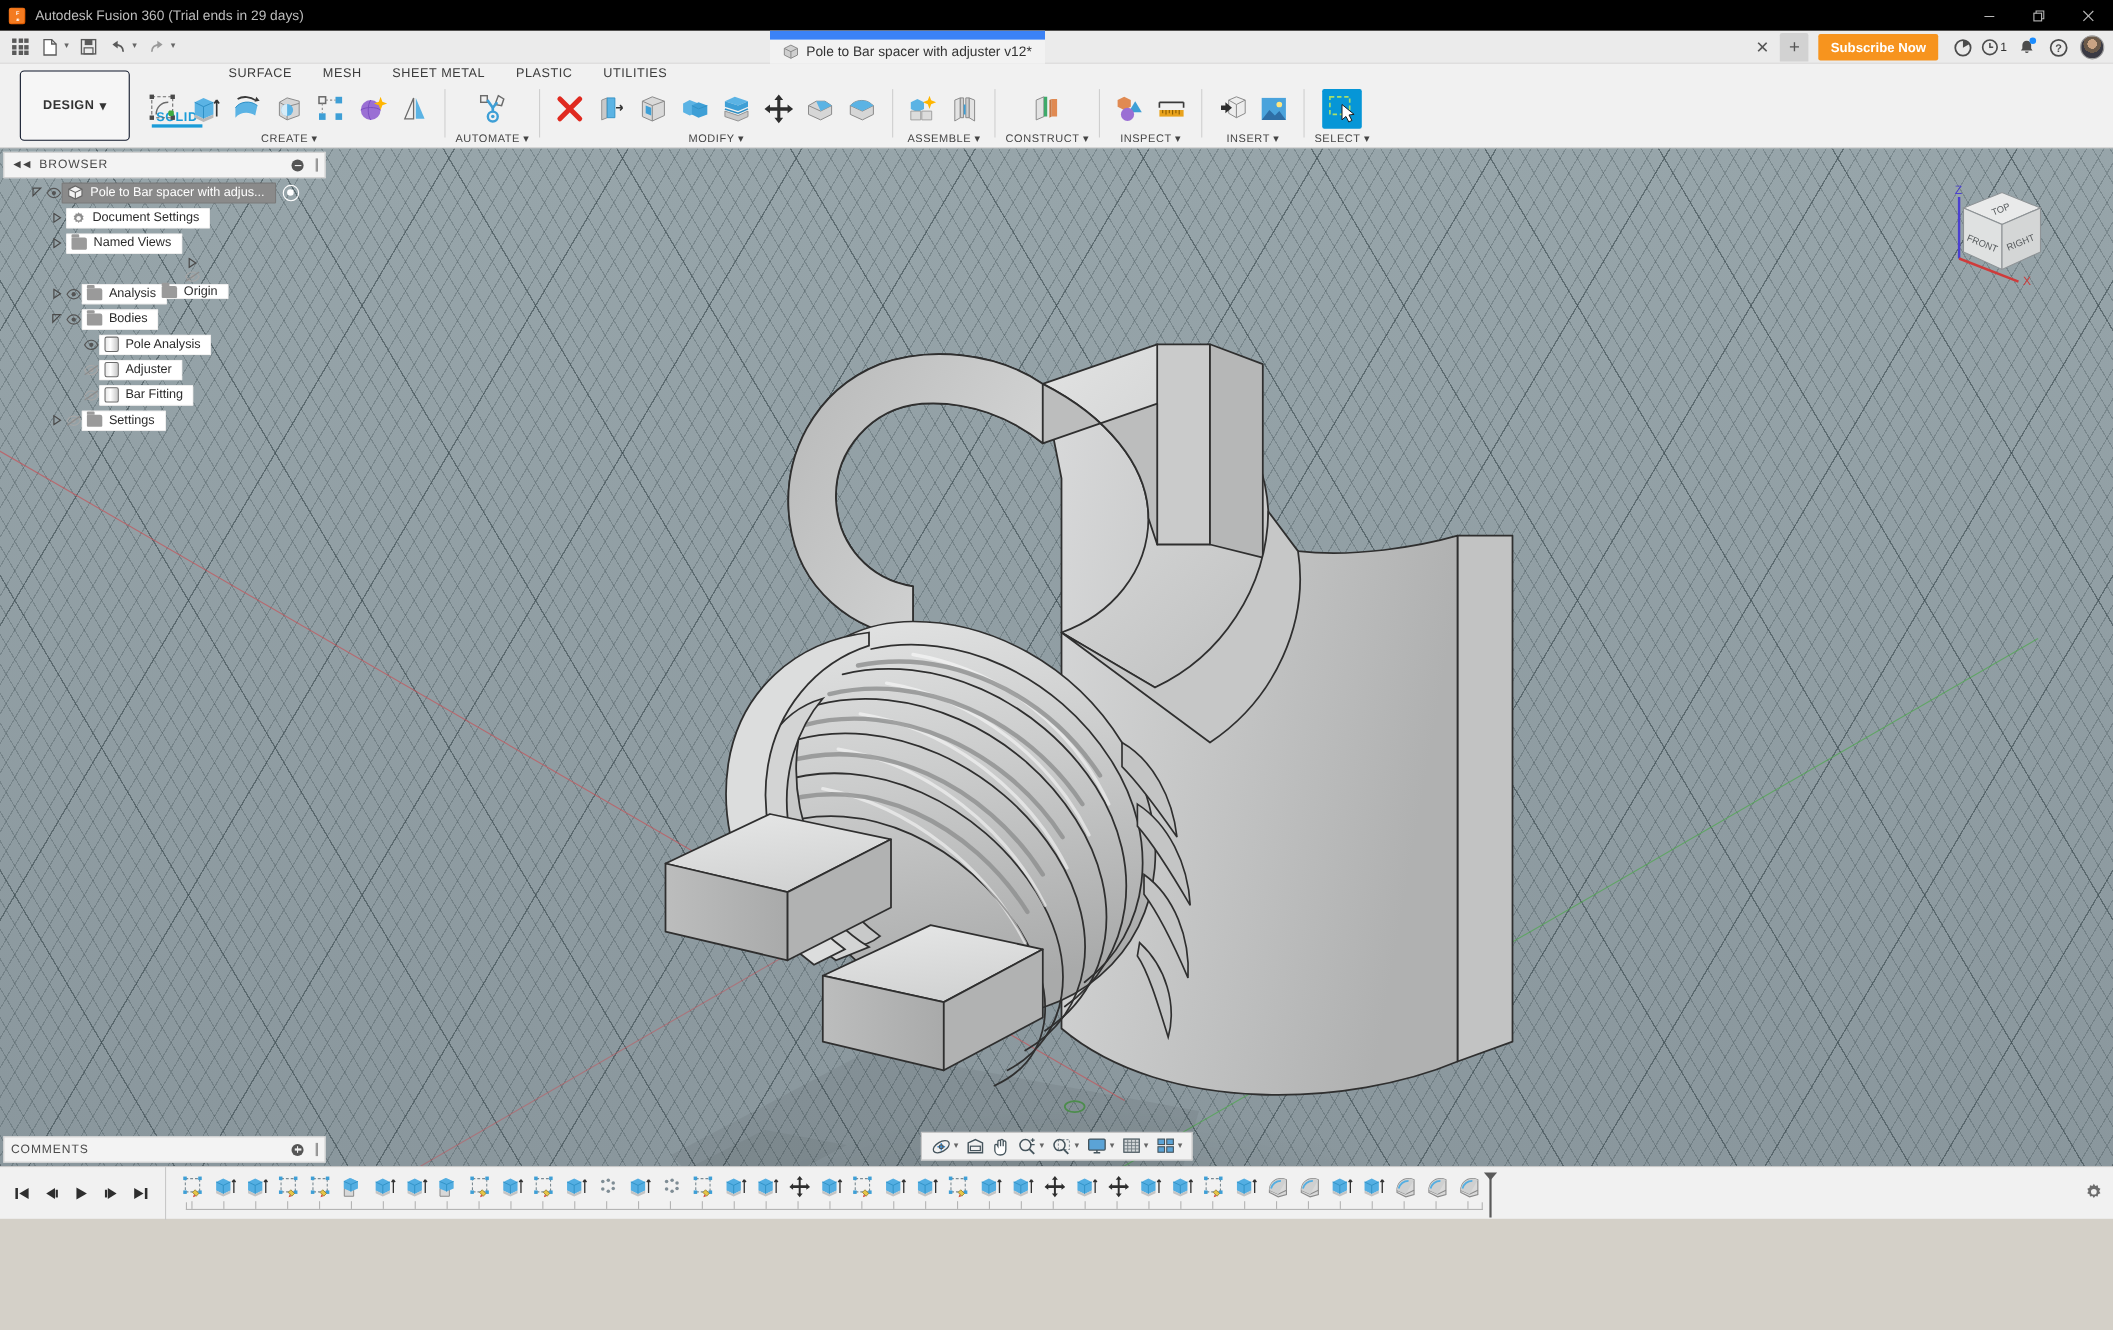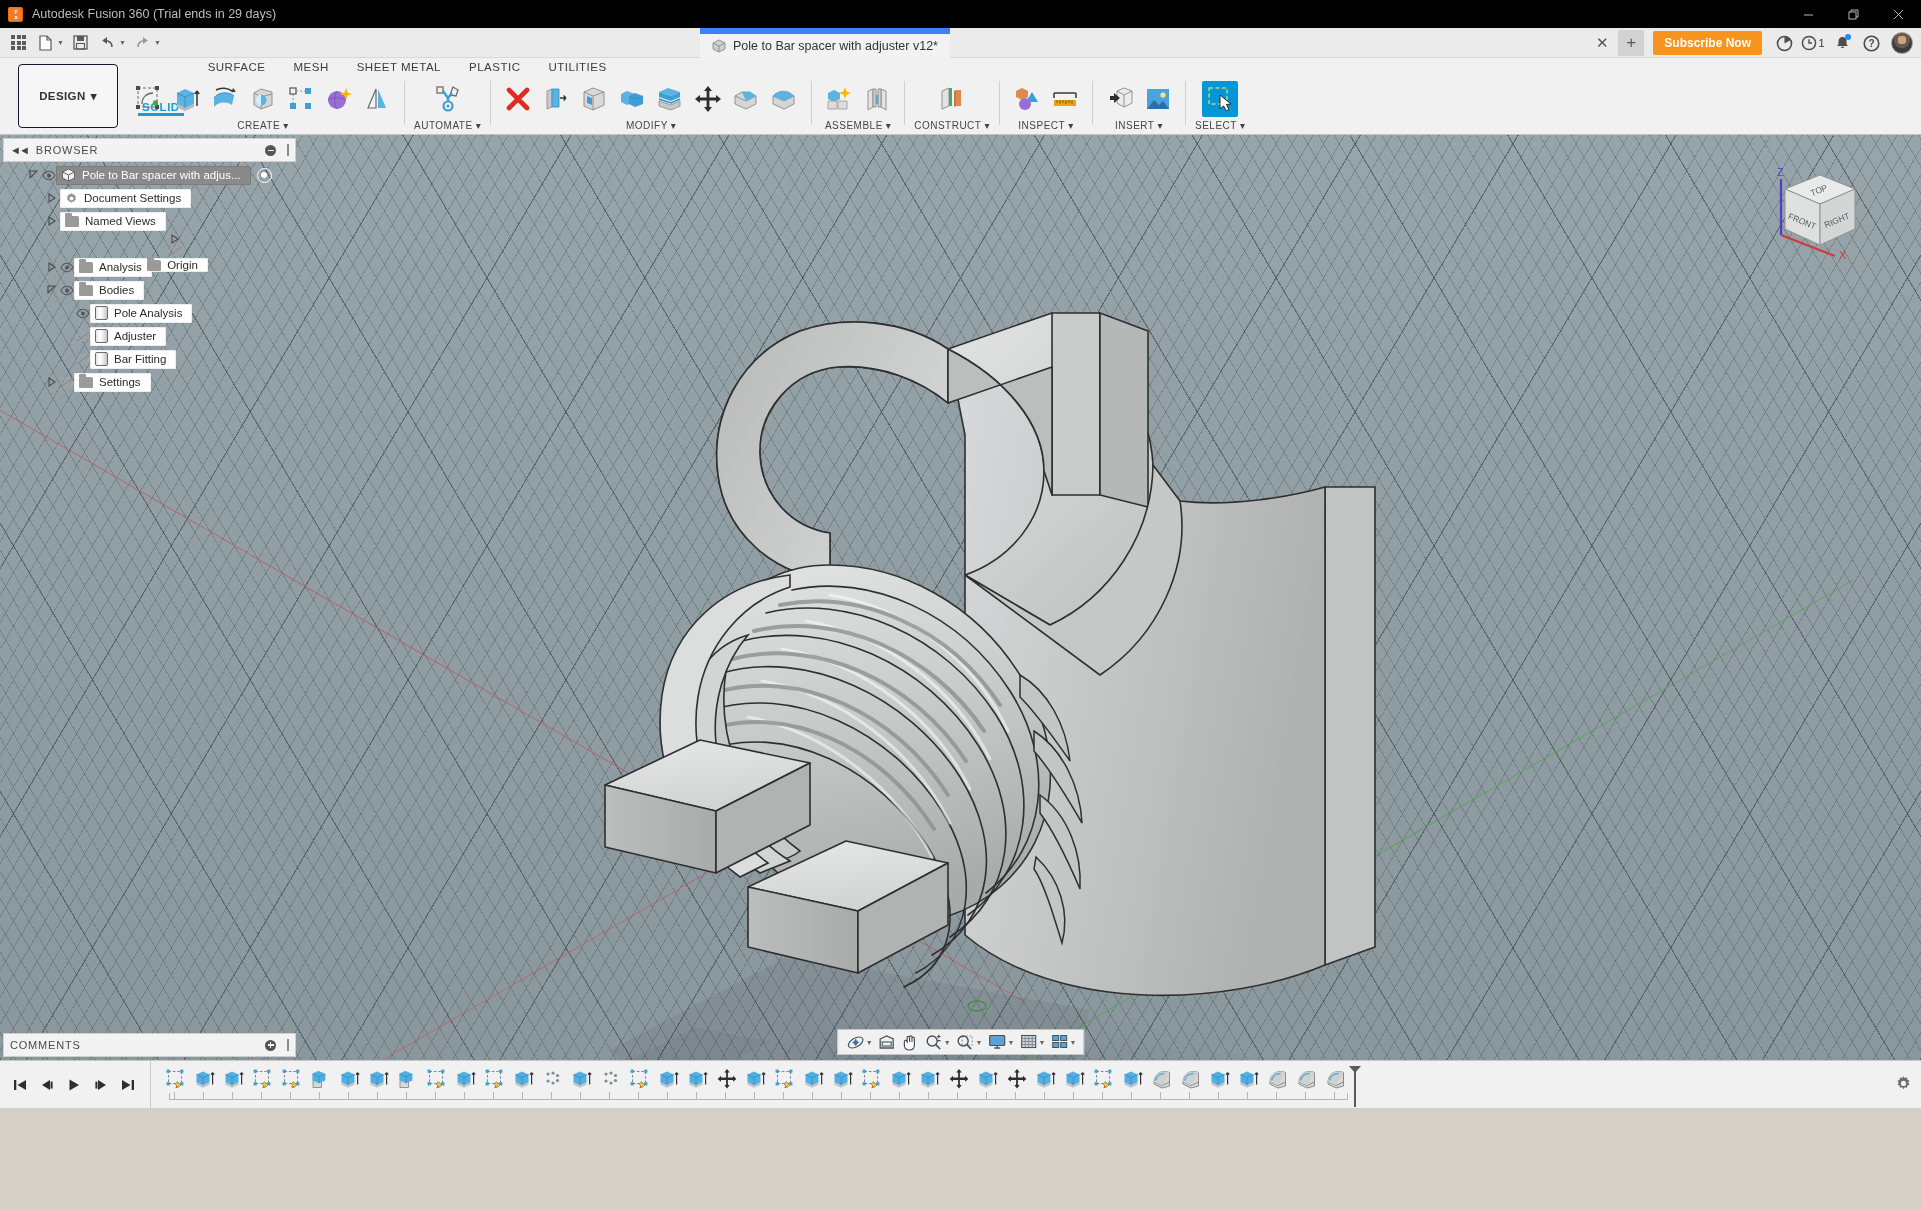--- a/index.html
+++ b/index.html
@@ -24,21 +24,21 @@
   .qbtn{ width:25px; height:24px; display:flex; align-items:center; justify-content:center;
     color:#555; }
   .caret{ font-size:7px; color:#666; margin-left:-3px; margin-right:2px; }
   .grid9{ display:grid; grid-template-columns:repeat(3,4px); grid-template-rows:repeat(3,4px);
     gap:1.5px; }
   .grid9 i{ background:#5a5a5a; display:block; width:4px; height:4px;}
 
   .doctab-strip{ position:absolute; left:700px; top:0; height:30px; display:flex;
     align-items:center; }
   .doctab{ height:30px; background:#f2f2f2; display:flex; align-items:center;
-    padding:0 12px; gap:7px; font-size:12.5px; color:#333; border-top:6px solid #3b82f6;}
+    padding:0 12px; gap:7px; font-size:12.5px; color:#333; border-top:8px solid #3b82f6;}
   .cube-ico{ width:14px; height:14px; }
 
   .qright{ position:absolute; right:0; top:0; height:30px; display:flex;
     align-items:center; gap:3px; padding-right:8px;}
   .tabclose{ width:26px; height:30px; display:flex; align-items:center;
     justify-content:center; color:#555; font-size:15px;}
   .newtab{ width:26px; height:26px; background:#d2d2d2; display:flex;
     align-items:center; justify-content:center; color:#555; font-size:17px;
     border-radius:2px 2px 0 0; }
   .subscribe{ background:#f7941e; color:#fff; font-size:12px; font-weight:600;

